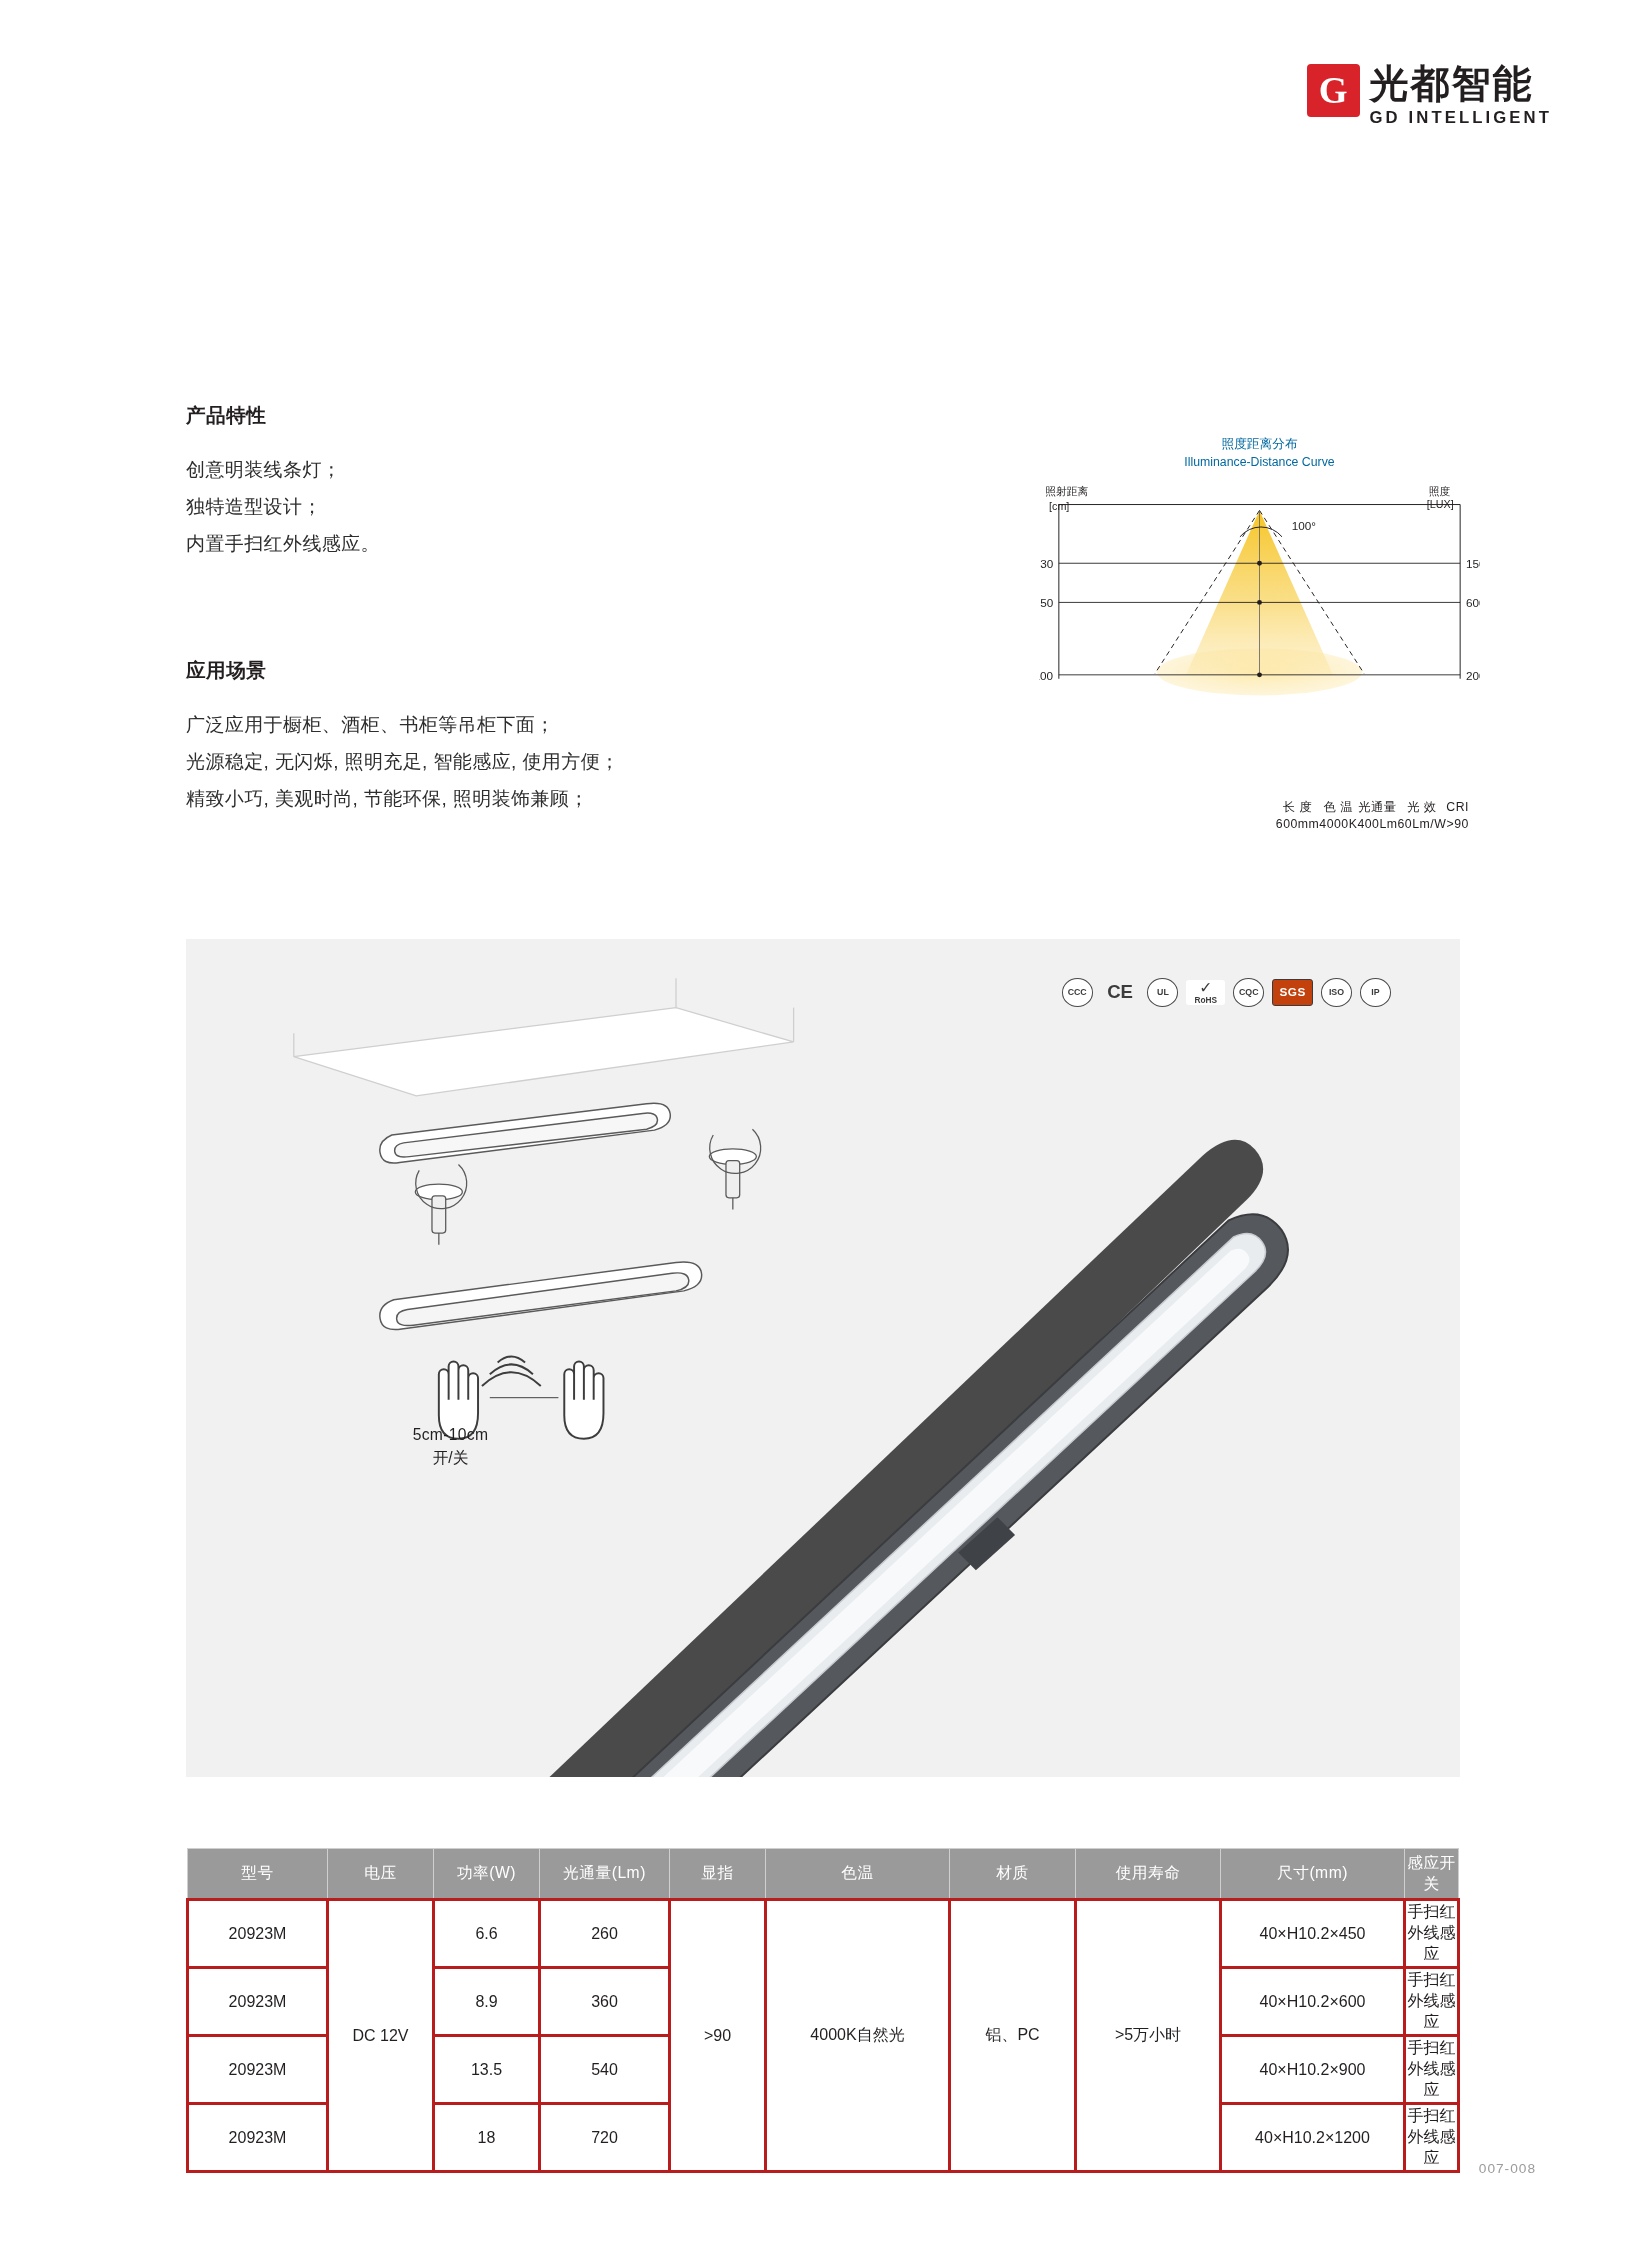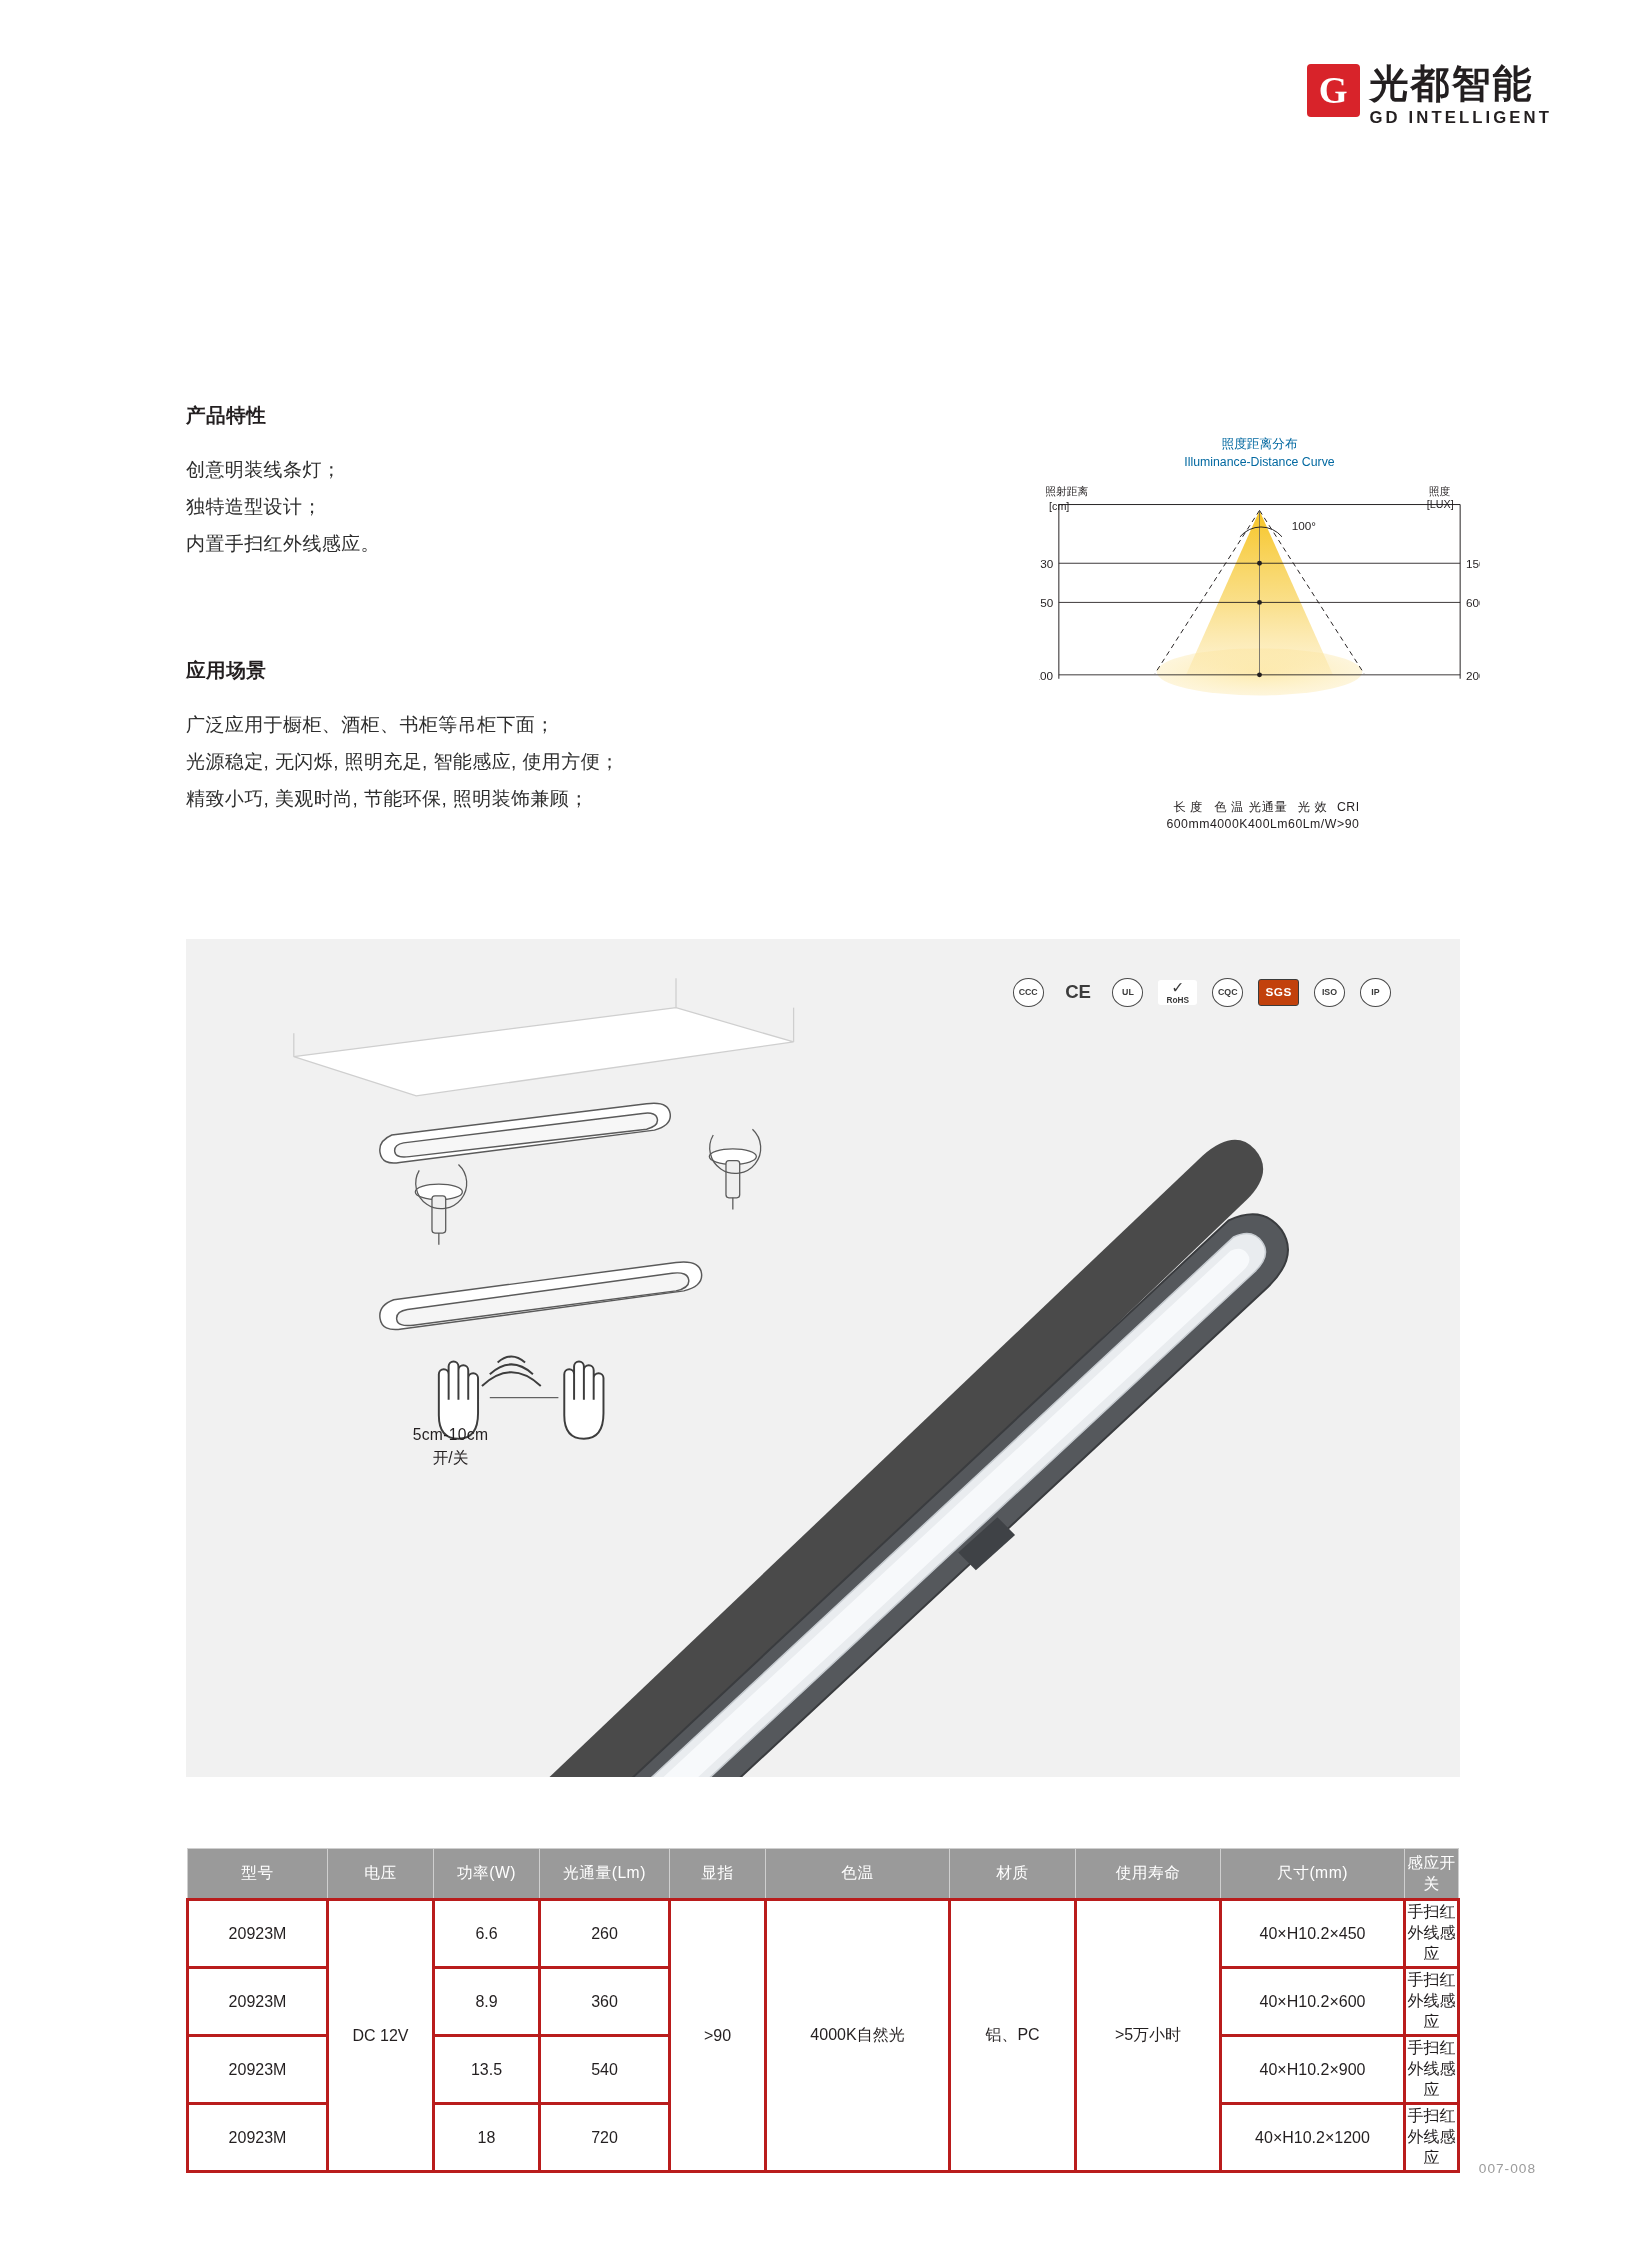--- a/index.html
+++ b/index.html
@@ -42,29 +42,29 @@
   .sec-p{font-size:19px;line-height:37px;color:#2d2d2d;letter-spacing:0.4px;}
   #features{top:402px;}
   #scenes{top:657px;}
 
   
   .curve{position:absolute;left:1039px;top:436px;width:441px;height:392px;}
   .curve-title{text-align:center;font-size:12.7px;line-height:17.6px;color:#0369a1;}
   .curve-title .en{font-size:12.3px;}
   .curve-svg{position:absolute;left:0;top:47px;}
 
-  .specrow{position:absolute;left:1057px;top:799px;width:412px;display:flex;justify-content:center;}
+  .specrow{position:absolute;left:1057px;top:799px;width:412px;display:flex;justify-content:flex-end;}
   .specrow .cell{text-align:center;font-size:12.3px;line-height:16.7px;color:#231f20;letter-spacing:0.5px;}
 
   
   .panel{
     position:absolute;left:186px;top:939px;width:1274px;height:838px;
     background:#f1f1f1;
   }
-  .certs{position:absolute;right:69px;top:39px;display:flex;align-items:center;gap:15px;}
+  .certs{position:absolute;right:69px;top:39px;display:flex;align-items:center;gap:8px;}
   .cert{
     height:25.5px;min-width:29px;padding:0 4.9px;border-radius:2.9px;
     display:flex;align-items:center;justify-content:center;
     font-size:10.8px;font-weight:bold;color:#3b3b3b;
     border:1.4px solid #4a4a4a;background:#fff;
   }
   .cert.circle{border-radius:50%;width:26.5px;height:26.5px;padding:0;font-size:8.8px;}
   .cert.plain{border:none;background:transparent;font-size:18.6px;font-weight:bold;color:#3b3b3b;}
   .cert.sgs{background:#c2410c;color:#fff;border-color:#3b3b3b;font-size:11.8px;letter-spacing:0.5px;}
   .cert.rohs{flex-direction:column;line-height:1;font-size:8.3px;border:none;}

